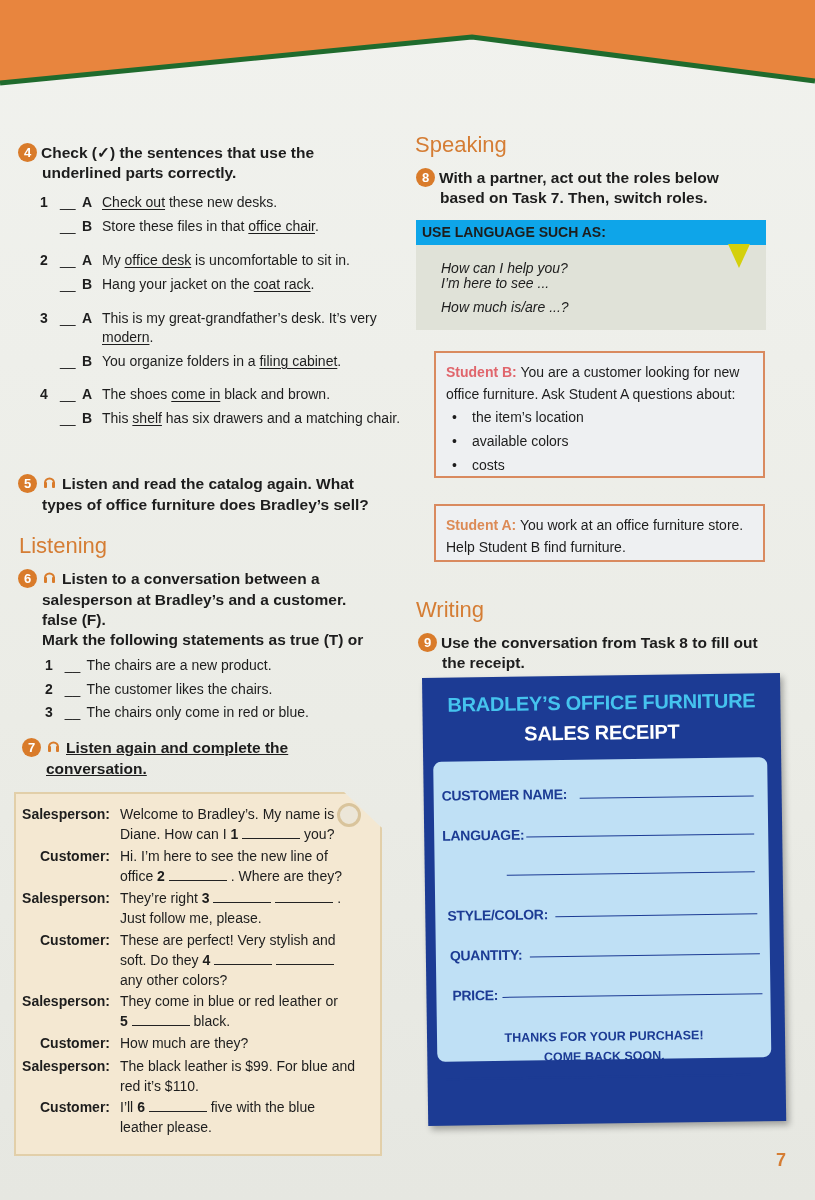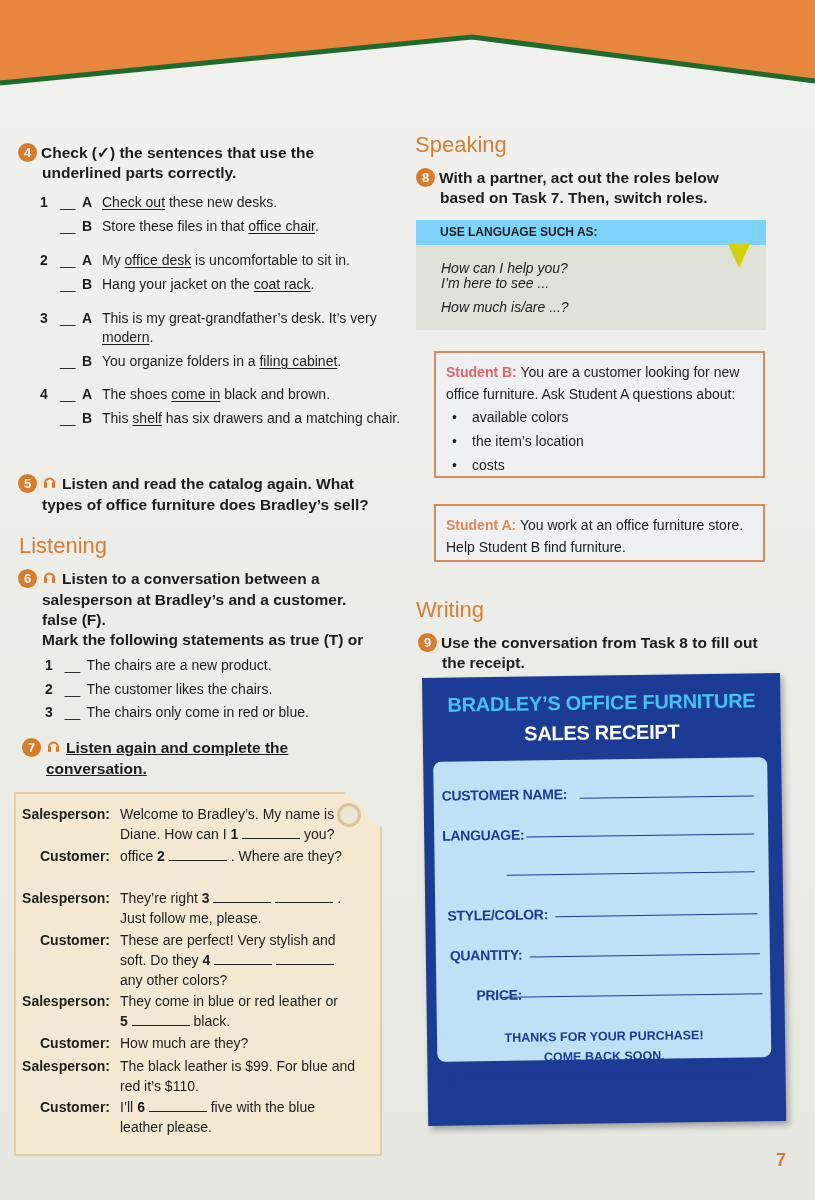--- a/index.html
+++ b/index.html
@@ -42,22 +42,22 @@
   }
   .tag-hole { position: absolute; left: 337px; top: 803px; width: 24px; height: 24px;
     border-radius: 50%; background: #ece6d8; border: 3px solid #d9c49c; }
   .dlg-row { position: absolute; font-size: 14px; line-height: 20px; }
   .dlg-speaker { position: absolute; right: 0; width: 110px; text-align: right; font-weight: bold; }
   .dlg-line { position: absolute; left: 120px; width: 240px; }
   .blank { display: inline-block; border-bottom: 1px solid #222; height: 14px; vertical-align: baseline; }
 
   
   .lang-box { position: absolute; left: 416px; top: 220px; width: 350px; height: 110px; background: #e0e2d8; }
-  .lang-bar { position: absolute; left: 416px; top: 220px; width: 350px; height: 25px; background: #7dd3fc;
-    font-weight: bold; font-size: 12px; line-height: 25px; padding-left: 24px; color: #1d1d1d; }
+  .lang-bar { position: absolute; left: 416px; top: 220px; width: 350px; height: 25px; background: #0ea5e9;
+    font-weight: bold; font-size: 14px; line-height: 25px; padding-left: 6px; color: #1d1d1d; }
   .lang-tail { position: absolute; left: 728px; top: 244px; width: 0; height: 0;
     border-left: 11px solid transparent; border-right: 11px solid transparent; border-top: 24px solid #d4d00c; }
   .lang-item { position: absolute; left: 441px; font-style: italic; font-size: 14px; }
 
   .role-box { position: absolute; left: 434px; width: 331px; border: 2px solid #d98a5f; background: #eef0f2;
     padding: 8px 10px; font-size: 14px; line-height: 22px; }
   .role-label { font-weight: bold; }
   .role-b { color: #e0656c; }
   .role-a { color: #dc8a55; }
   .bullets { list-style: none; }
@@ -180,20 +180,21 @@
     <div class="dlg-row" style="left: 0px; top: 804px; width: 370px;">
       <span class="dlg-speaker" style="left: 0px; right: auto; width: 110px;">Salesperson:</span>
       <div class="dlg-line">
         <div>Welcome to Bradley’s. My name is</div>
         <div>Diane. How can I <b>1</b> <span class="blank" style="width: 58px;"></span> you?</div>
       </div>
     </div>
     <div class="dlg-row" style="left: 0px; top: 846px; width: 370px;">
       <span class="dlg-speaker" style="left: 0px; right: auto; width: 110px;">Customer:</span>
       <div class="dlg-line">
+        <div>Hi. I’m here to see the new line of</div>
         <div>office <b>2</b> <span class="blank" style="width: 58px;"></span> . Where are they?</div>
       </div>
     </div>
     <div class="dlg-row" style="left: 0px; top: 888px; width: 370px;">
       <span class="dlg-speaker" style="left: 0px; right: auto; width: 110px;">Salesperson:</span>
       <div class="dlg-line">
         <div>They’re right <b>3</b> <span class="blank" style="width: 58px;"></span> <span class="blank" style="width: 58px;"></span> .</div>
         <div>Just follow me, please.</div>
       </div>
     </div>
@@ -243,22 +244,22 @@
 <div class="lang-box"></div>
 <div class="lang-bar">USE LANGUAGE SUCH AS:</div>
 <div class="lang-tail"></div>
 <div class="lang-item" style="top:260px;">How can I help you?</div>
 <div class="lang-item" style="top:275px;">I’m here to see ...</div>
 <div class="lang-item" style="top:299px;">How much is/are ...?</div>
 
 <div class="role-box" style="top:351px; height:127px;">
   <span class="role-label role-b">Student B:</span><span> You are a customer looking for new office furniture. Ask Student A questions about:</span>
   <ul class="bullets" style="line-height:24px;">
+    <li>the item’s location</li>
     <li>available colors</li>
-    <li>the item’s location</li>
     <li>costs</li>
   </ul>
 </div>
 
 <div class="role-box" style="top:504px; height:58px;">
   <span class="role-label role-a">Student A:</span><span> You work at an office furniture store. Help Student B find furniture.</span>
 </div>
 
 <div class="section-title" style="left:416px; top:597px;">Writing</div>
 <div class="task-head" style="left:418px; top:633px; width:380px;">
@@ -276,21 +277,21 @@
     <div class="rc-field" style="left:8px; top:66px;">LANGUAGE:</div>
     <div class="rc-line" style="left:92px; top:76px; width:228px;"></div>
     <div class="rc-line" style="left:72px; top:114px; width:248px;"></div>
 
     <div class="rc-field" style="left:12px; top:146px;">STYLE/COLOR:</div>
     <div class="rc-line" style="left:120px; top:156px; width:202px;"></div>
 
     <div class="rc-field" style="left:14px; top:186px;">QUANTITY:</div>
     <div class="rc-line" style="left:94px; top:196px; width:230px;"></div>
 
-    <div class="rc-field" style="left:16px; top:226px;margin-left:24px;">PRICE:</div>
+    <div class="rc-field" style="left:16px; top:226px;">PRICE:</div>
     <div class="rc-line" style="left:66px; top:236px; width:260px;"></div>
 
     <div class="rc-thanks" style="top:266px;">THANKS FOR YOUR PURCHASE!</div>
     <div class="rc-thanks" style="top:286px;">COME BACK SOON.</div>
   </div>
 </div>
 <div class="rc-line" style="left:446px; top:1076px; width:305px; height:2px; background:#1c3b94; transform:rotate(-0.8deg);"></div>
 
 <div class="page-number">7</div>
 

